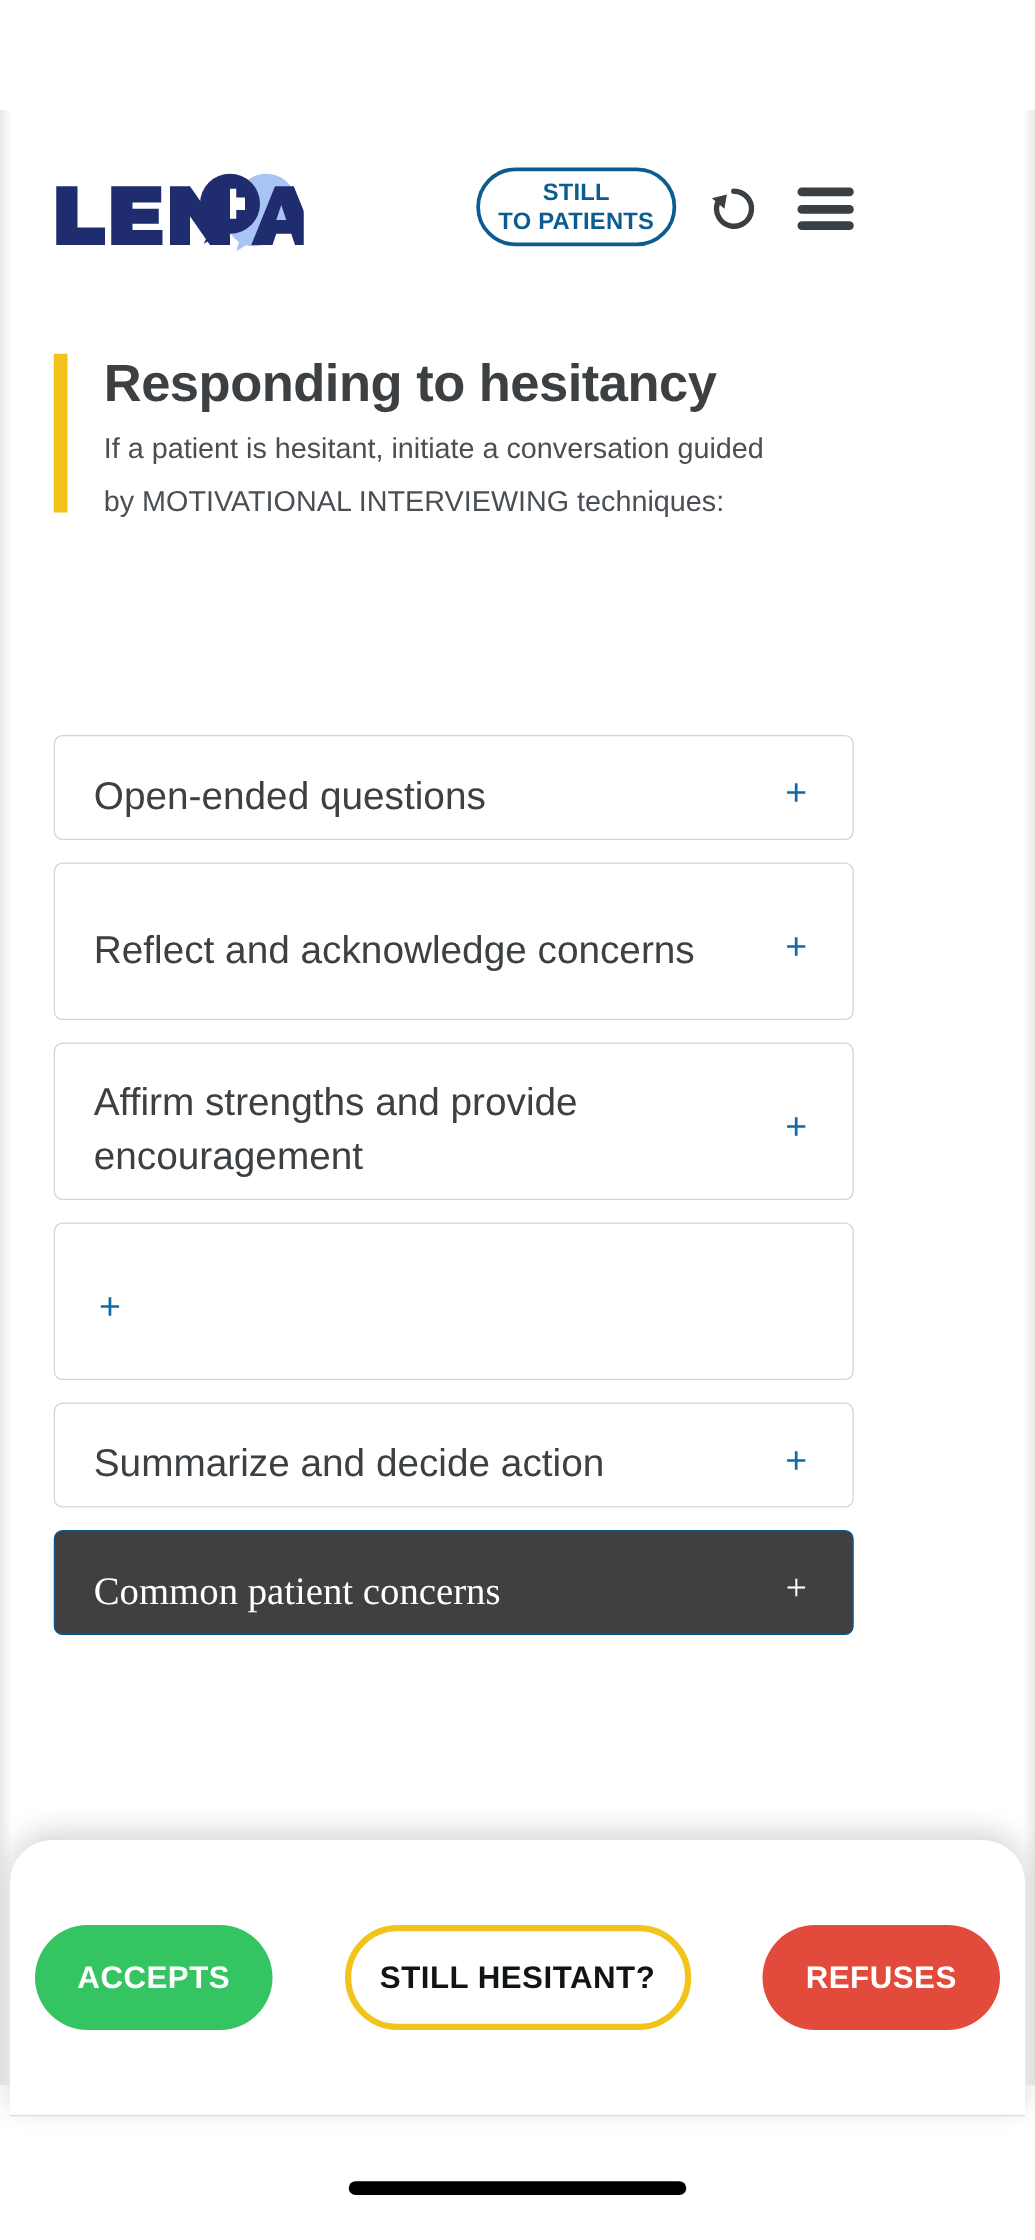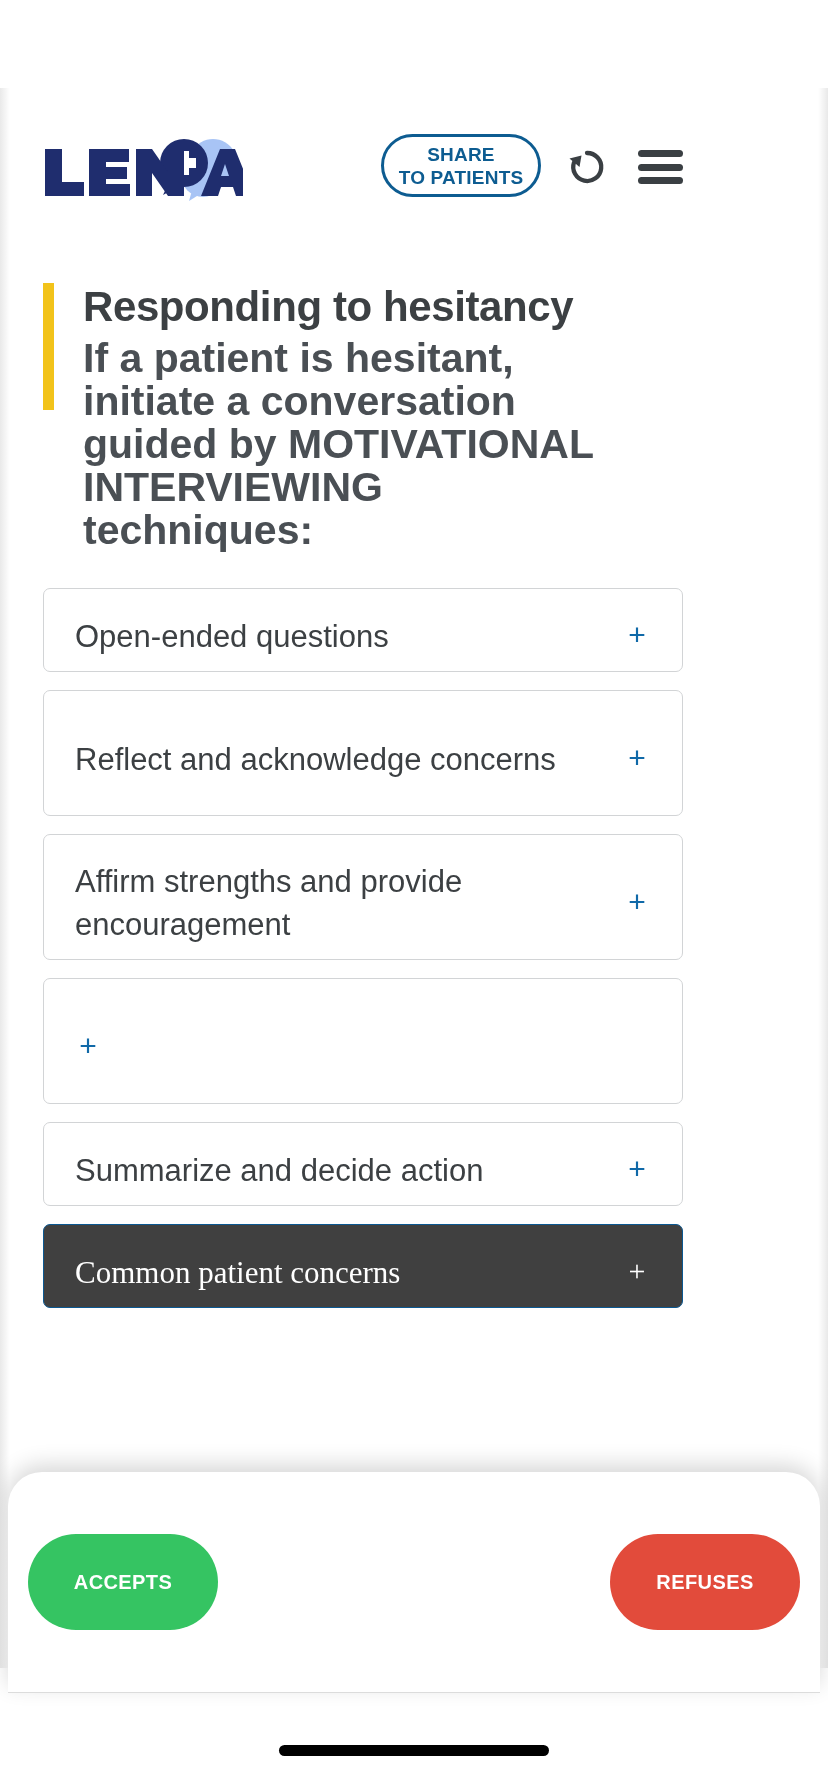--- a/index.html
+++ b/index.html
@@ -68,22 +68,22 @@
   .accent-bar {
     position:absolute; left:0; top:2px;
     width:11px; height:127px; background:#F2C31A;
   }
   .title-inner { margin-left:40px; }
   h1 {
     font-size:42px; line-height:52px; font-weight:700;
     color:#3c4043; letter-spacing:-0.4px;
   }
   .subtitle {
-    margin-top:4px; font-size:41px; line-height:43px;
-    color:#4a4f54; font-weight:700; max-width:540px;
+    margin-top:4px; font-size:23px; line-height:43px;
+    color:#4a4f54; font-weight:400; max-width:540px;
   }
 
   
   .list { position:absolute; left:43px; top:588px; width:640px; }
   .acc {
     border:1.5px solid #d2d4d6; border-radius:7px;
     background:#ffffff; margin-bottom:18px;
     display:flex; align-items:center;
     padding:12px 32px 0 31px; cursor:pointer;
     position:relative;
@@ -109,23 +109,23 @@
   .sheet {
     position:absolute; left:8px; bottom:100px;
     width:812px; height:220px;
     background:#ffffff; border-radius:34px 34px 0 0;
     box-shadow:0 -7px 22px rgba(0,0,0,.16);
     display:flex; align-items:center; justify-content:space-between;
     padding:0 12px;
     z-index:5;
   }
   .pill {
-    height:96px; border-radius:54px;
+    height:84px; border-radius:54px;
     display:flex; align-items:center; justify-content:center;
-    font-size:20px; font-weight:700; letter-spacing:.4px;
+    font-size:25px; font-weight:700; letter-spacing:.4px;
     cursor:pointer; white-space:nowrap;
   }
   .pill.accepts { width:190px; background:#35C462; color:#ffffff; margin-left:8px; }
   .pill.hesitant{ width:277px; background:#ffffff; color:#111417;
                   border:5px solid #F2C31A; }
   .pill.refuses { width:190px; background:#E24B3B; color:#ffffff; margin-right:8px; }
 
   .sheet-divider {
     position:absolute; left:8px; bottom:99px; width:812px; height:1.5px;
     background:#dcdcdc; z-index:6;
@@ -168,21 +168,21 @@
           <path d="M46 16 h40 v13 H63 v5 h21 v12 H63 v5 h24 v12 H46 Z"></path>
 
           <path d="M93 16 h16 l16 23 V16 h16 v47 h-16 l-16 -23 v23 H93 Z"></path>
 
           <path d="M158 63 l19 -47 h15 l19 47 h-18 l-3 -9 h-12 l-3 9 Z M182 31 l-4 12 h8 Z"></path>
         </g>
       </svg>
     </div>
 
     <div class="share-btn">
-      <span>SHARE</span>
+      <span>STILL</span>
       <span>TO PATIENTS</span>
     </div>
 
     <div class="undo-btn">
       <svg width="42" height="42" viewBox="0 0 42 42">
         <path d="M21 7 a14 14 0 1 1 -13 9.4" fill="none" stroke="#3a3f43" stroke-width="4.3" stroke-linecap="round"></path>
         <path d="M3.5 12.5 L13.5 21 L15.5 9.5 Z" fill="#3a3f43"></path>
       </svg>
     </div>
 
@@ -230,20 +230,23 @@
     <div class="acc h1line dark">
       <div class="label">Common patient concerns</div>
       <div class="plus">+</div>
     </div>
   </div>
 
   <div class="sheet">
     <div class="pill accepts">
       <span>ACCEPTS</span>
     </div>
+    <div class="pill hesitant">
+      <span>STILL HESITANT?</span>
+    </div>
     <div class="pill refuses">
       <span>REFUSES</span>
     </div>
   </div>
   <div class="sheet-divider"></div>
 
   <div class="home-indicator"></div>
 </div>
 
 </body></html>

